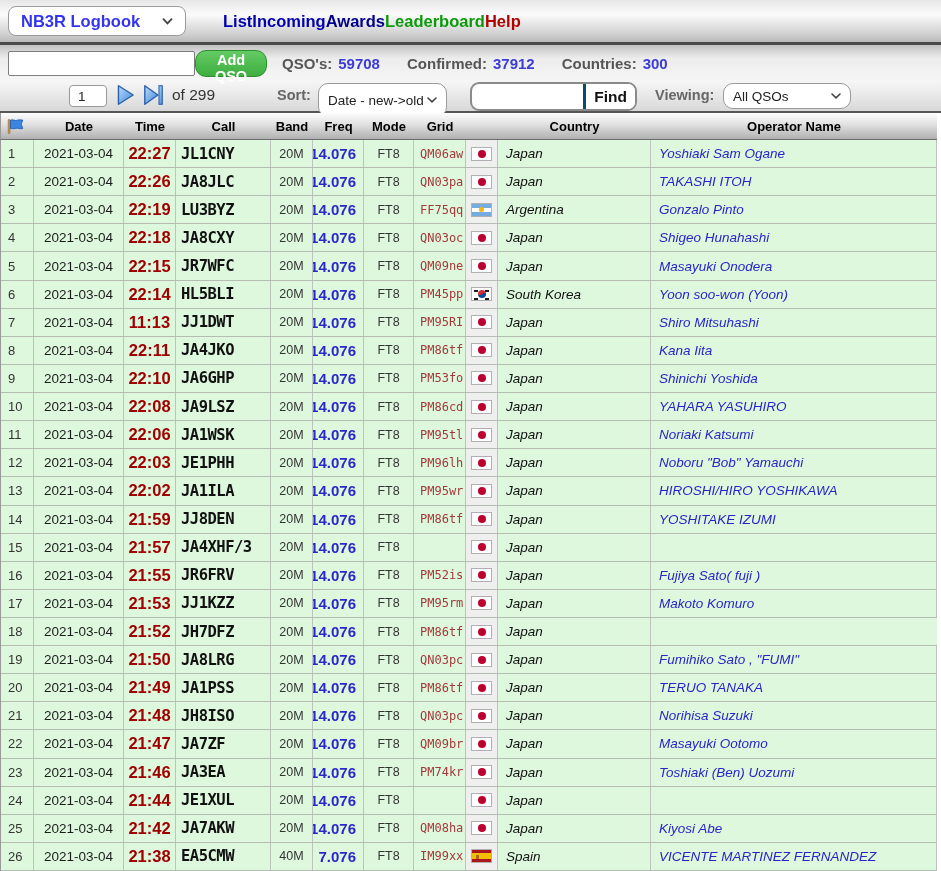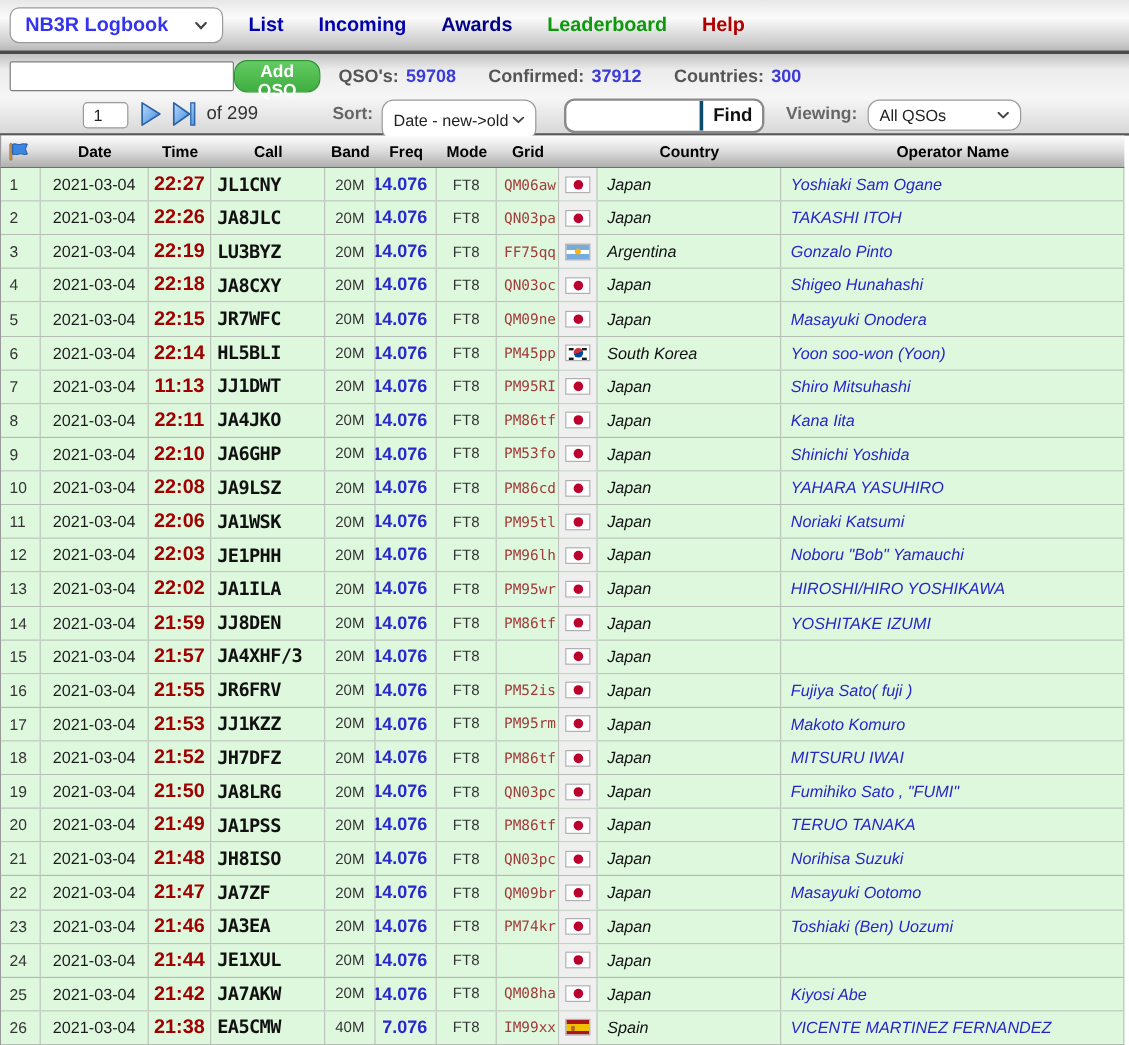--- a/index.html
+++ b/index.html
@@ -7,21 +7,21 @@
     font-family:"Liberation Sans",sans-serif;-webkit-font-smoothing:antialiased;}
 
   
   .navbar{position:absolute;top:0;left:0;width:941px;height:45px;box-sizing:border-box;
     background:linear-gradient(#e7e7e7,#fbfbfb 35%,#cfcfcf 82%,#b9b9b9);
     border-bottom:3px solid #4a4a4a;display:flex;align-items:center;}
   .logbook-select{margin-left:8px;width:178px;height:30px;background:#fff;border:1px solid #9a9a9a;
     border-radius:8px;display:flex;align-items:center;justify-content:space-between;
     padding:0 12px;box-sizing:border-box;cursor:pointer;}
   .logbook-select .sel-text{font-weight:bold;font-size:16.5px;color:#3434ee;}
-  .nav-links{display:flex;margin-left:21px;gap:29px;}
+  .nav-links{display:flex;margin-left:37px;}
   .nav-link{font-weight:bold;font-size:16.5px;cursor:pointer;}
 
   
   .toolbar{position:absolute;top:45px;left:0;width:941px;height:68px;box-sizing:border-box;
     background:linear-gradient(#c2c2c2,#ececec 20%,#f6f6f6 55%,#d8d8d8);
     border-bottom:2px solid #565656;}
   .callsign-input{position:absolute;left:8px;top:6px;width:187px;height:25px;border:1px solid #7d7d7d;
     border-radius:2px;box-sizing:border-box;padding:0 6px;font-size:14px;font-family:inherit;}
   .add-qso{position:absolute;left:195px;top:5px;width:72px;height:27px;cursor:pointer;
     background:linear-gradient(#63cb63,#3fae3f);border:1px solid #2f8f2f;border-radius:11px;
@@ -441,21 +441,20 @@
         <div class="cell c-time">21:52</div>
         <div class="cell c-call">JH7DFZ</div>
         <div class="cell c-band">20M</div>
         <div class="cell c-freq">14.076</div>
         <div class="cell c-mode">FT8</div>
         <div class="cell c-grid">PM86tf</div>
         <div class="cell c-flag">
           <div class="flag jp"></div>
         </div>
         <div class="cell c-country">Japan</div>
-        <div class="cell c-operator">MITSURU IWAI</div>
       </div>
       <div class="trow">
         <div class="cell c-num">19</div>
         <div class="cell c-date">2021-03-04</div>
         <div class="cell c-time">21:50</div>
         <div class="cell c-call">JA8LRG</div>
         <div class="cell c-band">20M</div>
         <div class="cell c-freq">14.076</div>
         <div class="cell c-mode">FT8</div>
         <div class="cell c-grid">QN03pc</div>

